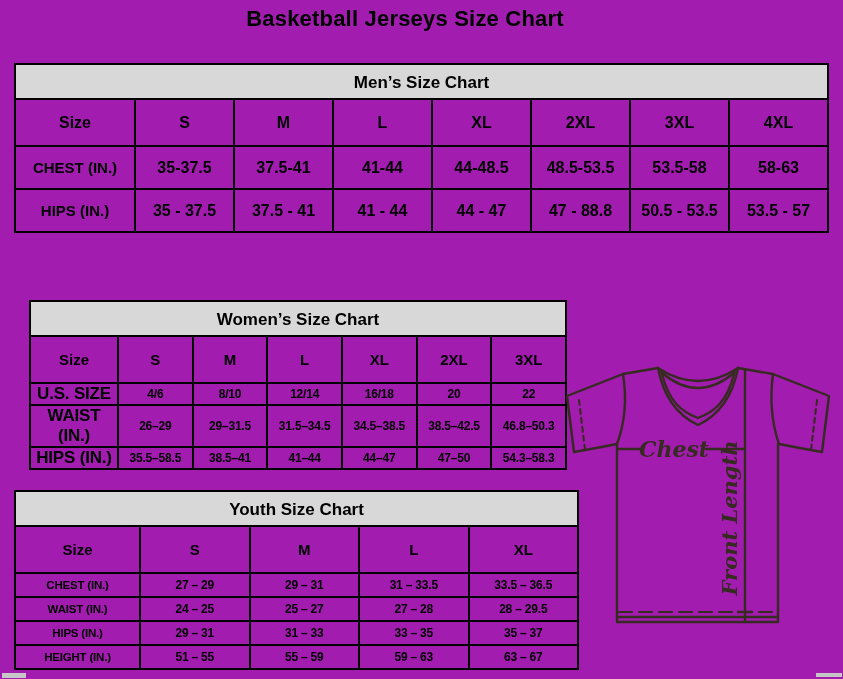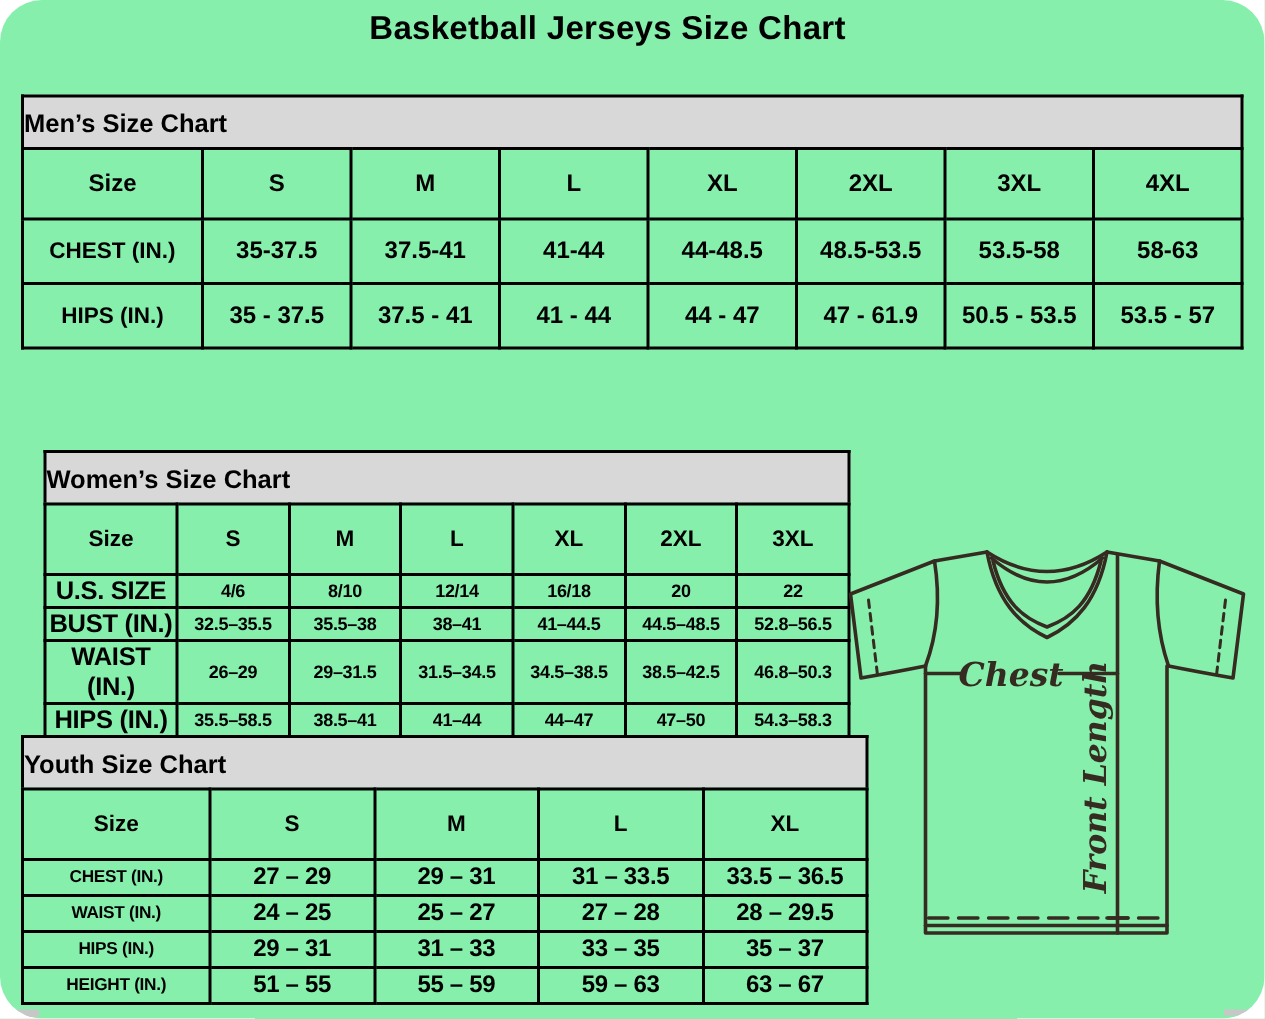--- a/index.html
+++ b/index.html
@@ -1,47 +1,47 @@
 <!DOCTYPE html>
 <html><head>
 <meta charset="utf-8">
 <style>
   html,body { margin:0; padding:0; background:#ffffff; }
   #stage {
-    position:relative; width:843px; height:679px; background:#86efac;
-    font-family:"Liberation Sans", sans-serif; color:#000; overflow:hidden;border-radius:28px;
+    position:relative; width:843px; height:679px; background:#a21caf;
+    font-family:"Liberation Sans", sans-serif; color:#000; overflow:hidden;
   }
   .page-title {
     position:absolute; top:6px; left:0; width:810px; text-align:center;
     font-size:22px; font-weight:bold; letter-spacing:0.2px;
   }
   .tablebox { position:absolute; box-sizing:border-box; }
   .band {
     box-sizing:border-box; border:2px solid #000; border-bottom:none;
-    background:#d8d8d8; font-weight:bold;
+    background:#d8d8d8; text-align:center; font-weight:bold;
     height:35px; line-height:35px; font-size:17px;
   }
   table { border-collapse:collapse; width:100%; table-layout:fixed;padding-left:28px; }
   th, td { border:2px solid #000; text-align:center; font-weight:bold; padding:0; }
   
   .mens-box { left:14px; top:63px; width:815px; }
   .mens-t th { height:45px; font-size:16px; }
   .mens-t td { height:41px; font-size:16px; }
   .mens-t th:first-child, .mens-t td:first-child { width:118px; }
   .mens-t td:first-child { font-size:15px; }
   
   .womens-box { left:14px; top:300px; width:538px;margin-left:15px; }
   .womens-t th { height:45px; font-size:15px; }
   .womens-t td { height:20px; font-size:12px; letter-spacing:-0.2px; }
   .womens-t th:first-child, .womens-t td:first-child { width:86px; }
   .womens-t td:first-child { font-size:17px; }
   
   .youth-box { left:14px; top:490px; width:565px; }
   .youth-t th { height:45px; font-size:15px; }
-  .youth-t td { height:22px; font-size:16px; letter-spacing:-0.2px; }
+  .youth-t td { height:22px; font-size:12px; letter-spacing:-0.2px; }
   .youth-t th:first-child, .youth-t td:first-child { width:123px; }
   .youth-t td:first-child { font-size:11.5px; }
   
   .jersey-wrap { position:absolute; left:558px; top:360px; width:282px; height:266px;text-decoration:underline; }
   .jersey-wrap svg { display:block; }
   .diagram-text {
     font-family:"DejaVu Serif", serif; font-style:italic; font-weight:bold;
     fill:#362b21;
   }
   
@@ -81,21 +81,21 @@
             <td>48.5-53.5</td>
             <td>53.5-58</td>
             <td>58-63</td>
           </tr>
           <tr>
             <td>HIPS (IN.)</td>
             <td>35 - 37.5</td>
             <td>37.5 - 41</td>
             <td>41 - 44</td>
             <td>44 - 47</td>
-            <td>47 - 61.9</td>
+            <td>47 - 88.8</td>
             <td>50.5 - 53.5</td>
             <td>53.5 - 57</td>
           </tr>
         </tbody>
     </table>
   </div>
 
   <div class="tablebox womens-box">
     <div class="band">Women’s Size Chart</div>
     <table class="womens-t">
@@ -114,29 +114,20 @@
           <tr>
             <td>U.S. SIZE</td>
             <td>4/6</td>
             <td>8/10</td>
             <td>12/14</td>
             <td>16/18</td>
             <td>20</td>
             <td>22</td>
           </tr>
           <tr>
-            <td>BUST (IN.)</td>
-            <td>32.5–35.5</td>
-            <td>35.5–38</td>
-            <td>38–41</td>
-            <td>41–44.5</td>
-            <td>44.5–48.5</td>
-            <td>52.8–56.5</td>
-          </tr>
-          <tr>
             <td>WAIST (IN.)</td>
             <td>26–29</td>
             <td>29–31.5</td>
             <td>31.5–34.5</td>
             <td>34.5–38.5</td>
             <td>38.5–42.5</td>
             <td>46.8–50.3</td>
           </tr>
           <tr>
             <td>HIPS (IN.)</td>

